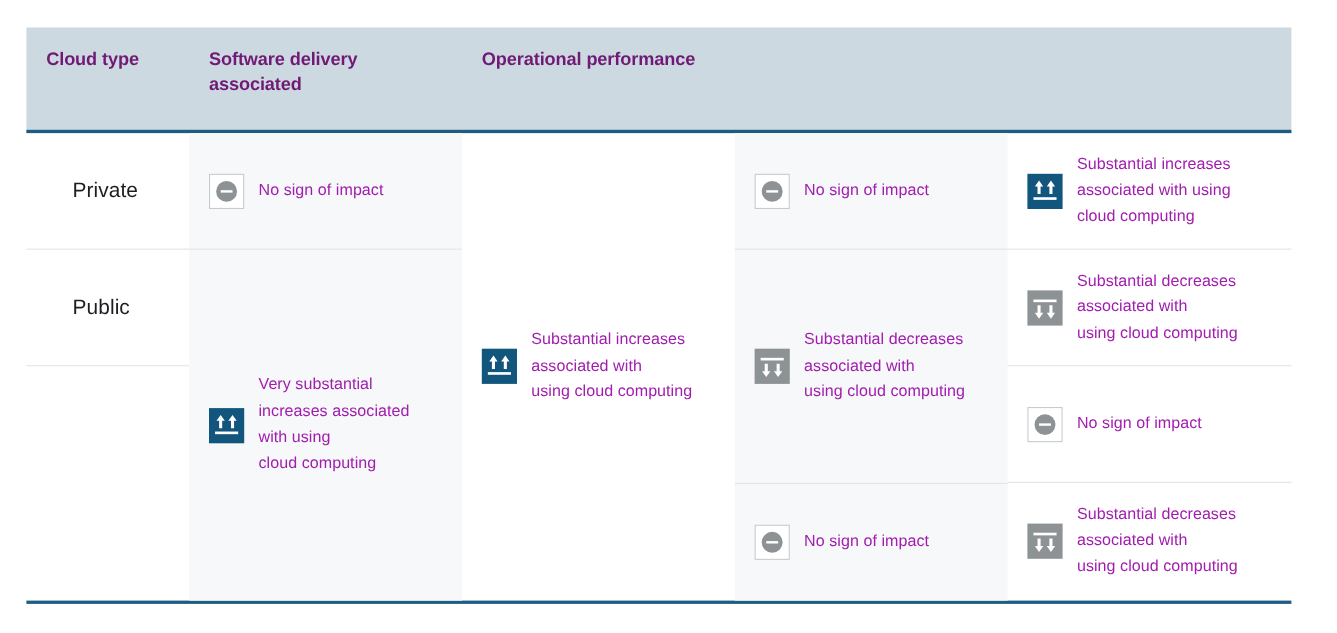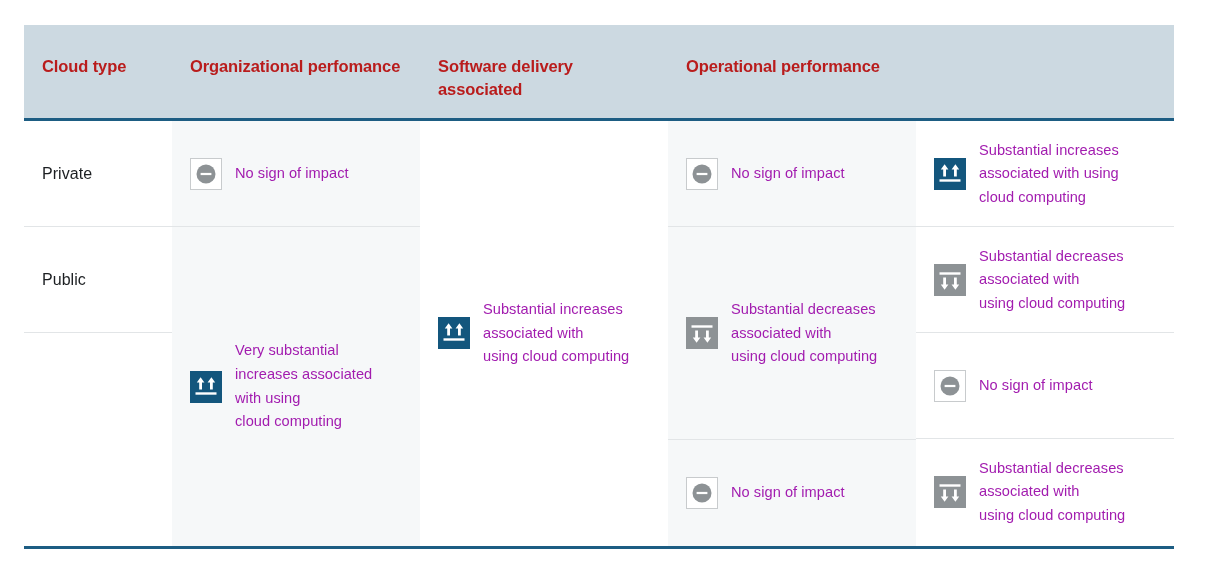--- a/index.html
+++ b/index.html
@@ -26,24 +26,24 @@
   
   .thead {
     display: flex;
     background: #ccd9e1;
     height: 93px;
     border-bottom: 3px solid #1d5d83;
     box-sizing: content-box;
   }
   .th {
     box-sizing: border-box;
-    padding: 30px 16px 0 18px;
+    padding: 18px 16px 0 18px;
     font-size: 16.5px;
     font-weight: bold;
-    color: #b91c1c;
+    color: #701a75;
     line-height: 1.42;
     letter-spacing: -0.1px;
   }
 
   
   .c0 { width: 148px; }
   .c1 { width: 248px; }
   .c2 { width: 248px; }
   .c3 { width: 248px; }
   .c4 { width: 258px; }
@@ -77,23 +77,24 @@
 
   .cell.divider::after {
     content: "";
     position: absolute;
     left: 0; right: 0; bottom: 0;
     height: 1px;
     background: #e2e5e7;
   }
 
   .rowlabel {
-    font-size: 16px;
+    font-size: 19px;
     color: #1c1f22;
     letter-spacing: 0.05px;
+    margin-left: 24px;
   }
 
   
   .entry {
     display: flex;
     align-items: center;
     gap: 13px;
   }
   .entry-text {
     font-size: 14.6px;
@@ -120,22 +121,20 @@
   .icon svg { display: block; }
 </style>
 </head>
 <body>
 
 <div id="table-wrap">
 
   <div class="thead">
     <div class="th c0">Cloud
 type</div>
-    <div class="th c1">Organizational
-perfomance</div>
     <div class="th c3">Software delivery
 associated</div>
     <div class="th c4">Operational
 performance</div>
   </div>
 
   <div class="tbody">
 
     <div class="col c0">
       <div class="cell h1 divider">

